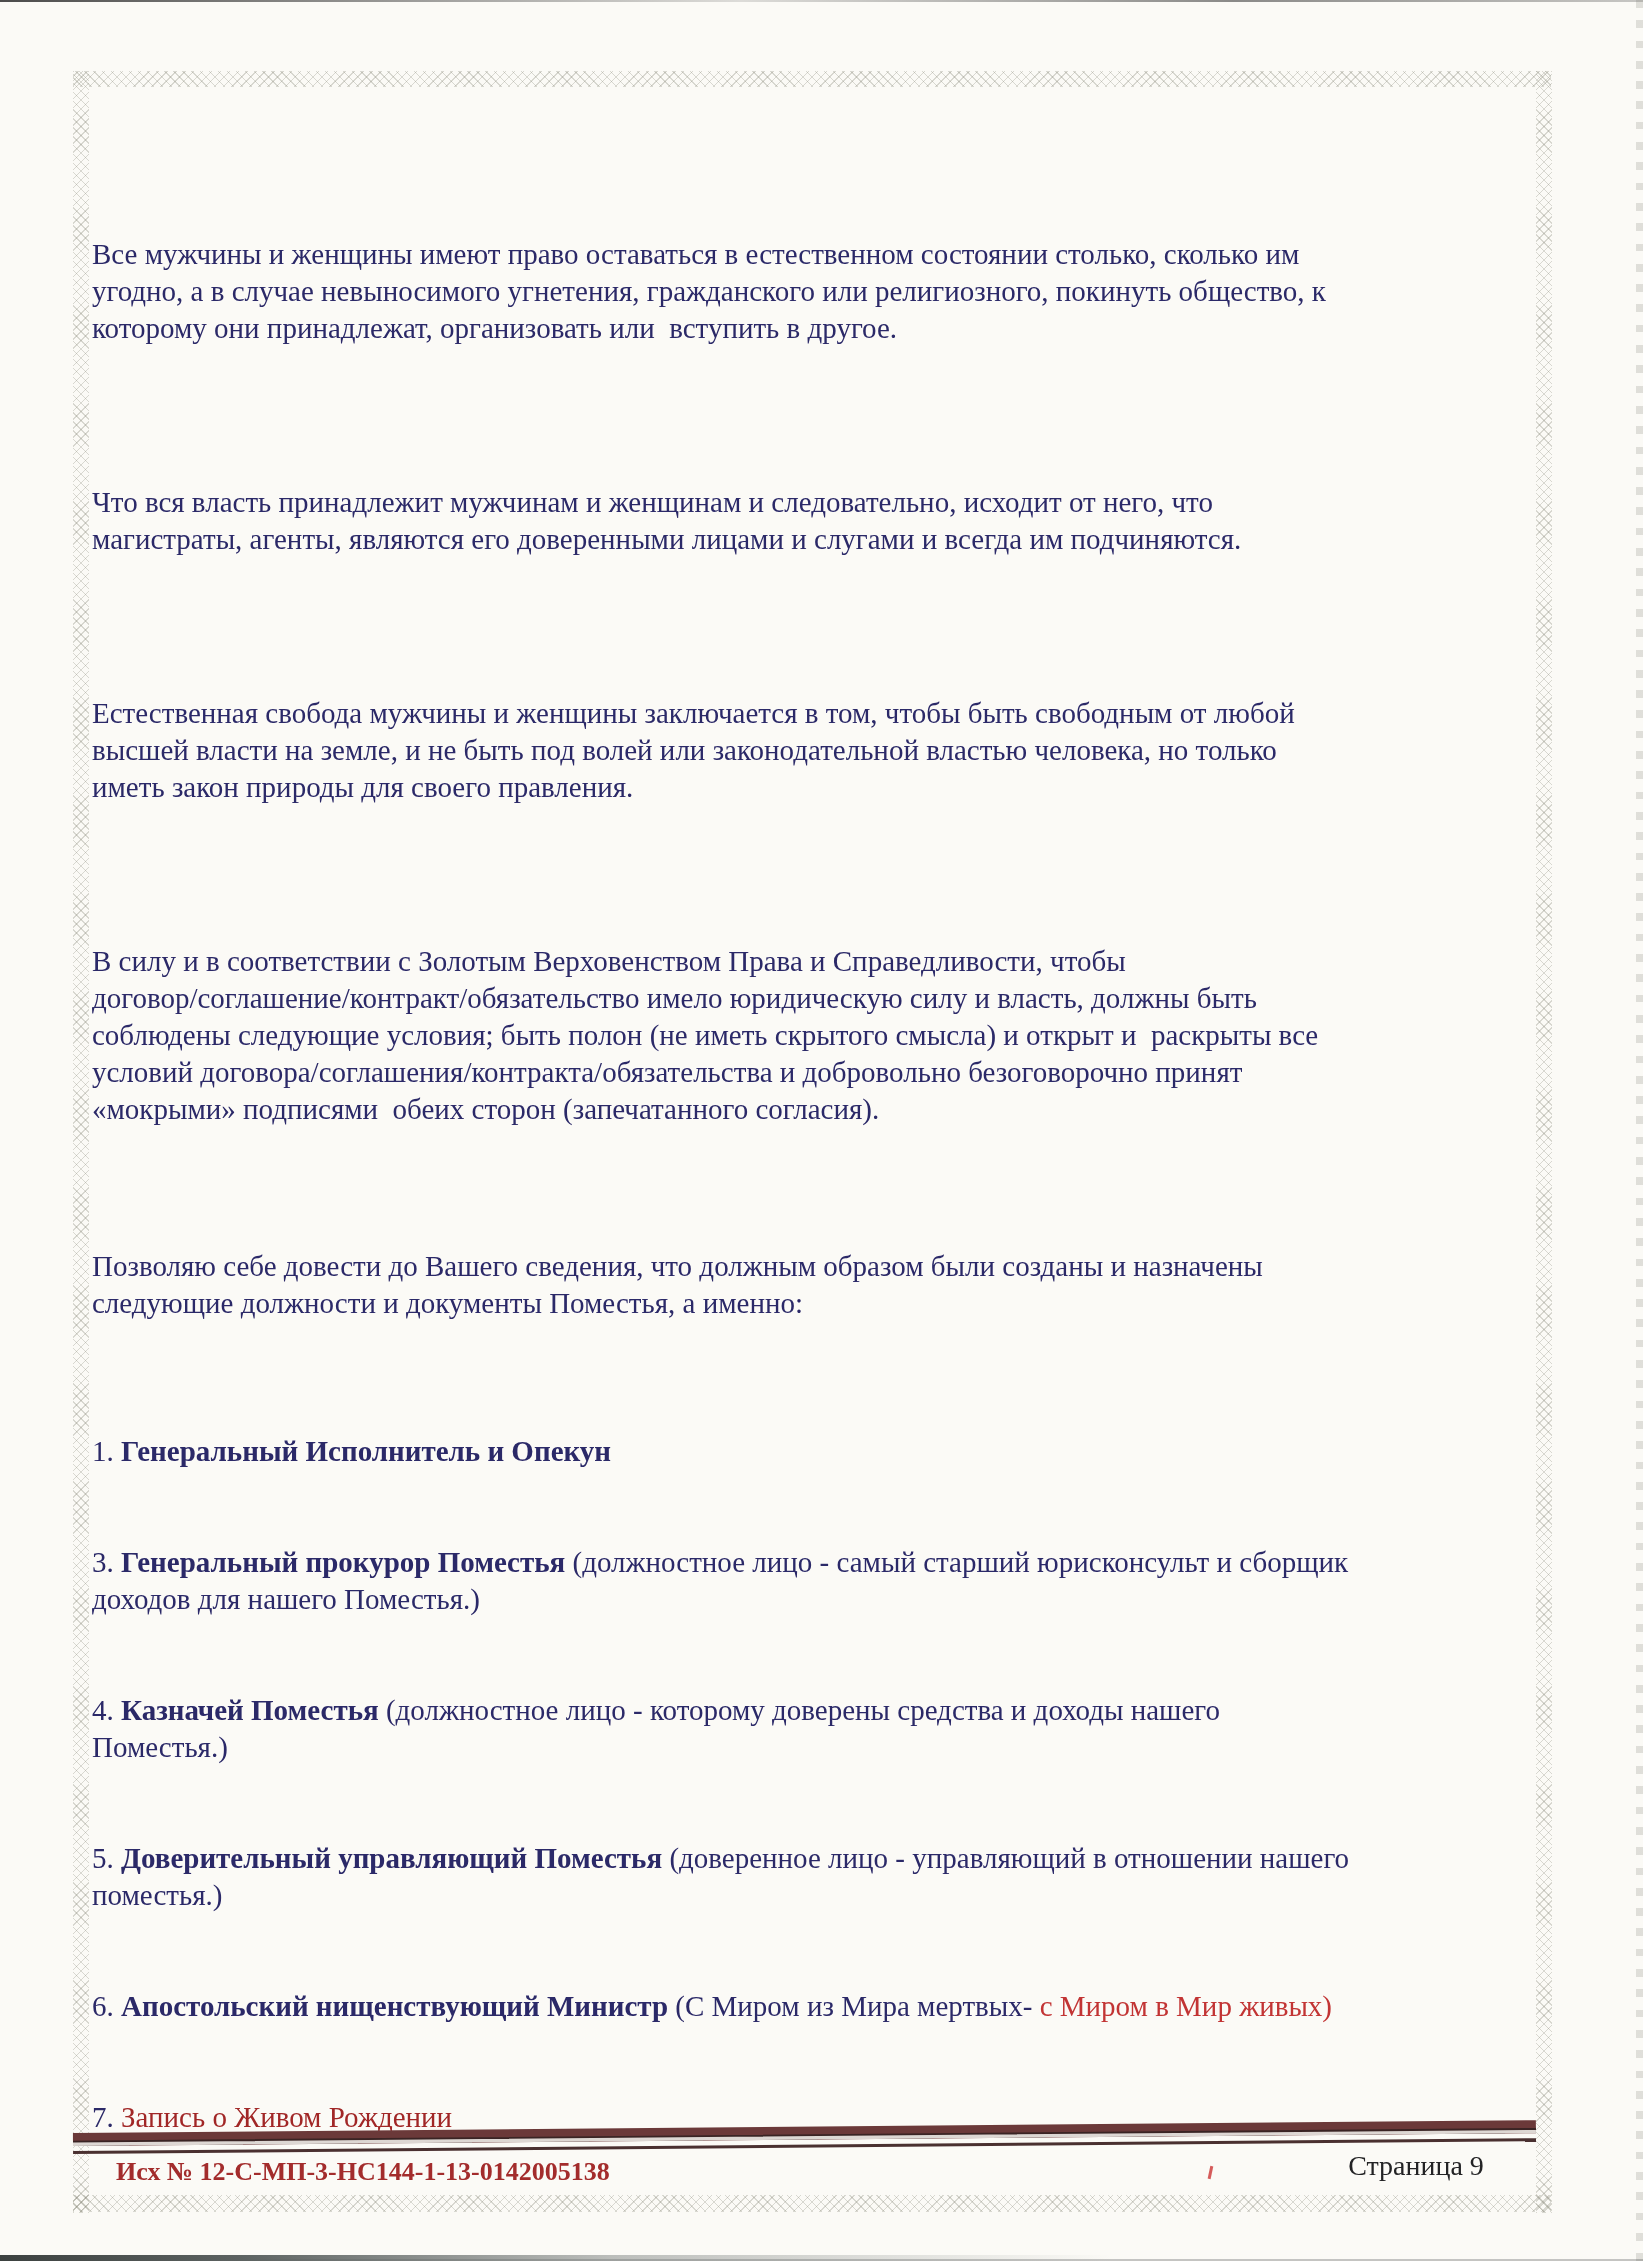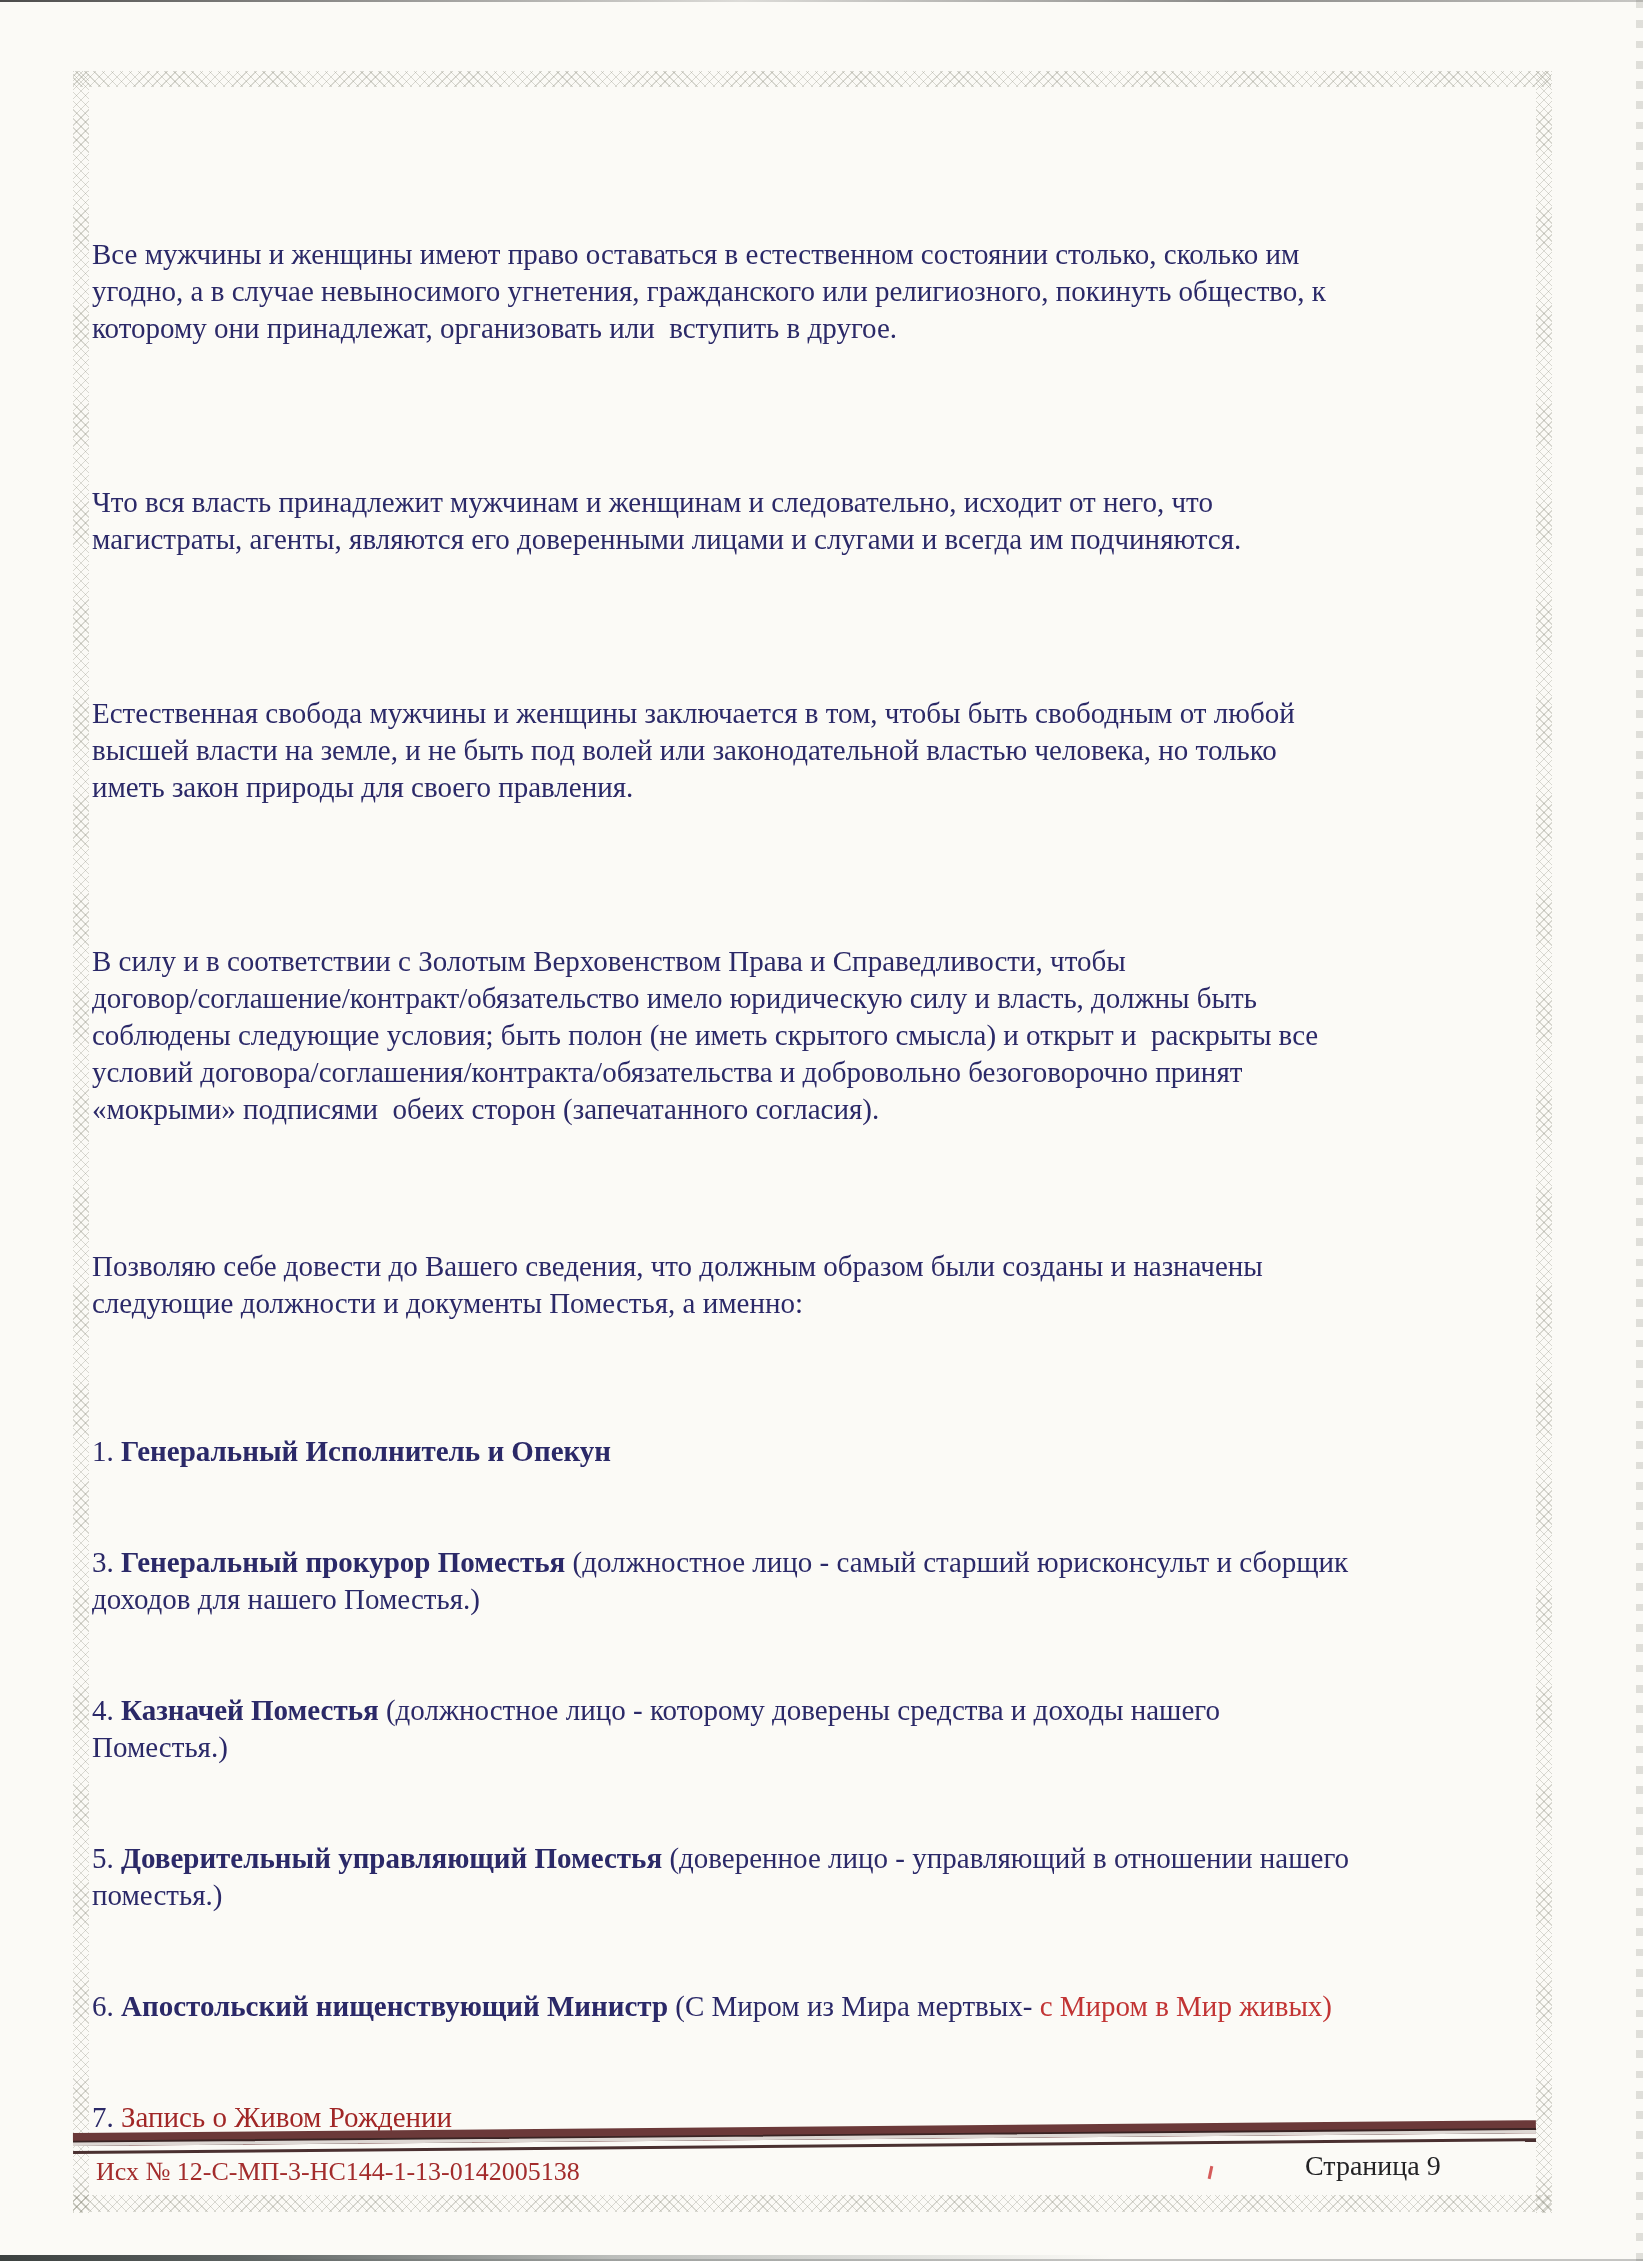--- a/index.html
+++ b/index.html
@@ -50,22 +50,22 @@
   b,.b{font-weight:bold;}
   .red{color:var(--red);}
   .dredb{color:var(--dkred);font-weight:normal;}
 
   
   .rule-wrap{position:absolute;left:73px;top:2133px;width:1463px;transform:rotate(-0.5deg);transform-origin:left center;}
   .rule-main{height:12.6px;background:var(--maroon);box-shadow:inset 0 -3.4px 0 rgba(250,247,242,.85), inset 0 -5.3px 0 #3a2424;}
   .rule-gap{height:5.3px;}
   .rule-thin{height:2.9px;background:#4a3030;}
 
-  .footer-ref{position:absolute;left:96px;top:2157px;font-size:26px;color:var(--refred);white-space:nowrap;}
-  .footer-page{position:absolute;left:1305px;top:2150px;width:222px;text-align:left;font-size:28px;color:#232325;white-space:nowrap;}
+  .footer-ref{position:absolute;left:116px;top:2157px;font-size:26px;color:var(--refred);white-space:nowrap;font-weight:bold;}
+  .footer-page{position:absolute;left:1305px;top:2150px;width:222px;text-align:center;font-size:28px;color:#232325;white-space:nowrap;}
   .stray{position:absolute;left:1209px;top:2166px;width:2.9px;height:12.6px;background:#c33; transform:rotate(12deg);opacity:.8;}
 </style>
 </head>
 <body>
 
 <div class="band top"></div>
 <div class="band bottom"></div>
 <div class="band left"></div>
 <div class="band right"></div>
 <div class="scan-top"></div>

